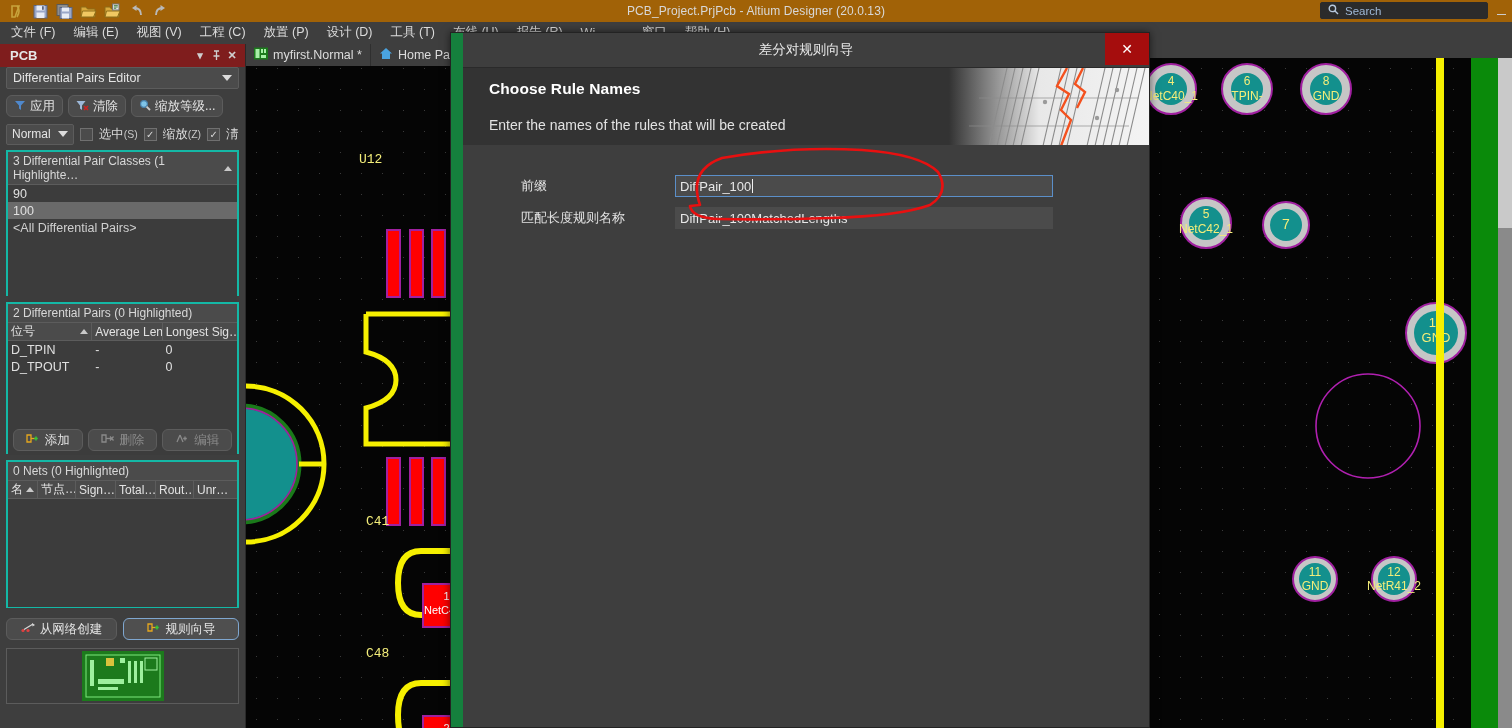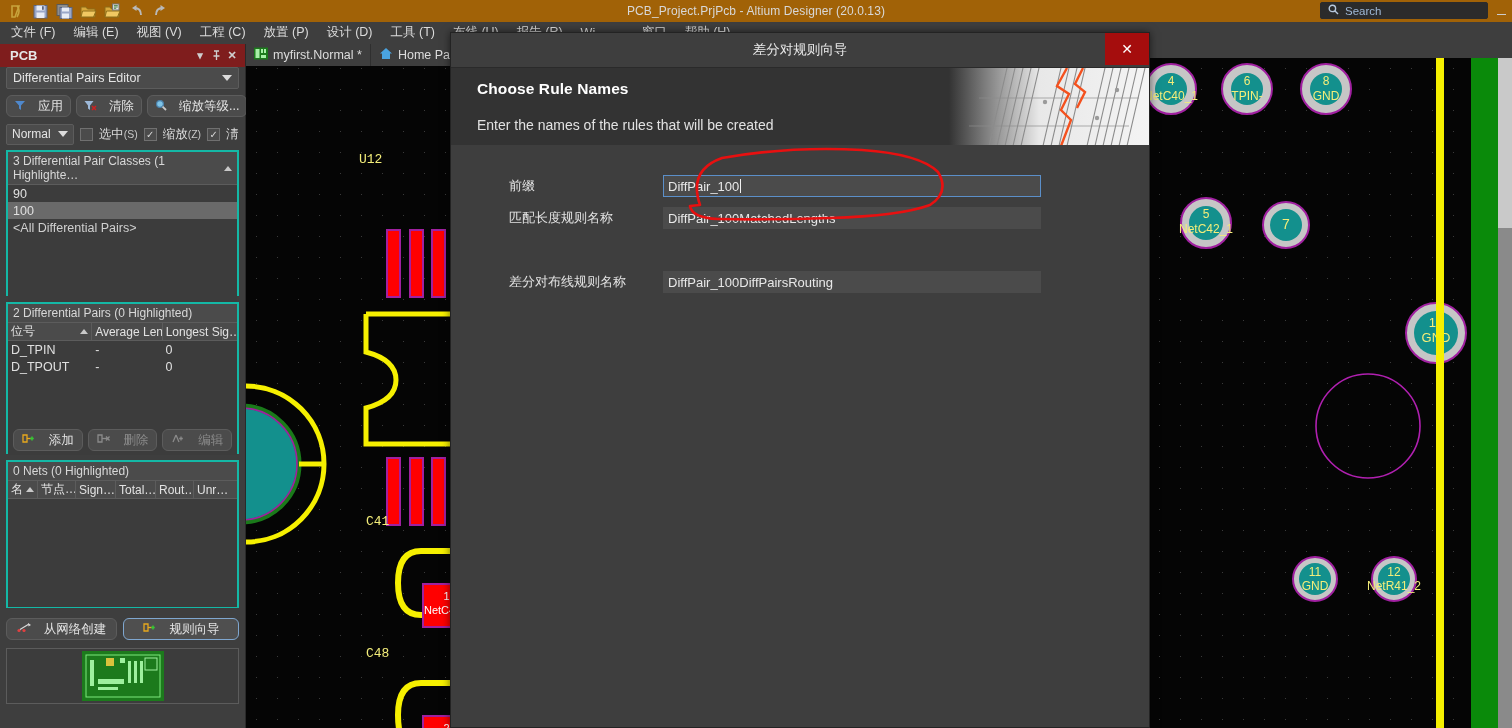--- a/index.html
+++ b/index.html
@@ -68,21 +68,21 @@
     display: flex; align-items: center; padding: 0 6px;
     color: #e4e4e4; font-size: 12.5px; margin-bottom: 6px;
   }
   .combo .spacer { flex: 1; }
   .caret { width: 0; height: 0; border-left: 5px solid transparent; border-right: 5px solid transparent;
            border-top: 6px solid #dcdcdc; }
 
   .btn-row { display: flex; gap: 5px; margin-bottom: 6px; }
   .btn {
     height: 22px; background: #4b4b4b; border: 1px solid #5c5c5c; border-radius: 6px;
-    display: flex; align-items: center; justify-content: center; gap: 12px;
+    display: flex; align-items: center; justify-content: center; gap: 4px;
     color: #e4e4e4; font-size: 12.5px; padding: 0 7px; white-space: nowrap;
   }
   .btn.disabled { color: #8a8a8a; }
 
   .filter-row { display: flex; align-items: center; gap: 6px; margin-bottom: 5px; height: 22px; overflow: hidden;}
   .mini-combo {
     height: 21px; min-width: 62px; background: #4b4b4b; border: 1px solid #5c5c5c; border-radius: 2px;
     display: flex; align-items: center; padding: 0 5px; gap: 7px; color: #e4e4e4; font-size: 12px;
   }
   .cbx { width: 13px; height: 13px; border: 1px solid #707070; background: #4b4b4b;
@@ -171,20 +171,21 @@
   .dash-line { position:absolute; width:2px; background:
       repeating-linear-gradient(to bottom, #cfcfcf 0 10px, transparent 10px 22px); }
   .scrollbar-r { position:absolute; right:0; top:14px; width:14px; height:670px; background:#8a8a8a;}
   .scroll-thumb { position:absolute; right:0; top:0; width:14px; height:170px; background:#c9c9c9;}
 
   
   .dialog {
     position: absolute; left: 450px; top: 32px; width: 700px; height: 696px;
     background: #15803d; border: 1px solid #232323; z-index: 50;
     box-shadow: 0 0 8px rgba(0,0,0,.55);
+    padding-left: 12px;
   }
   .dlg-title {
     height: 34px; background: #3e3e3e; display:flex; align-items:center; justify-content:center;
     position:relative;
   }
   .dlg-title span { color:#e8e8e8; font-size:13.5px; }
   .dlg-close {
     position:absolute; right:0; top:0; width: 44px; height: 32px; background:#a50d0d;
     display:flex; align-items:center; justify-content:center; color:#fff; font-size:14px;
   }
@@ -661,26 +662,20 @@
           <span>DiffPair_100</span>
             <span class="caretbar"></span>
         </div>
       </div>
       <div class="frm-row" style="margin-bottom:42px;">
         <div class="frm-lbl">匹配长度规则名称</div>
         <div class="frm-inp">
           <span>DiffPair_100MatchedLengths</span>
         </div>
       </div>
-      <div class="frm-row">
-        <div class="frm-lbl">差分对布线规则名称</div>
-        <div class="frm-inp">
-          <span>DiffPair_100DiffPairsRouting</span>
-        </div>
-      </div>
     </div>
   </div>
 
   <svg class="annot" width="1512" height="728">
     <path d="M700 205 Q688 170 722 158 Q790 146 862 150 Q920 154 938 172 Q950 192 930 205
              Q900 216 830 218 Q770 220 718 219 Q692 218 690 206 Z" fill="none" stroke="#e81010" stroke-width="2.6" stroke-linejoin="round"></path>
   </svg>
 
 </div>
 

